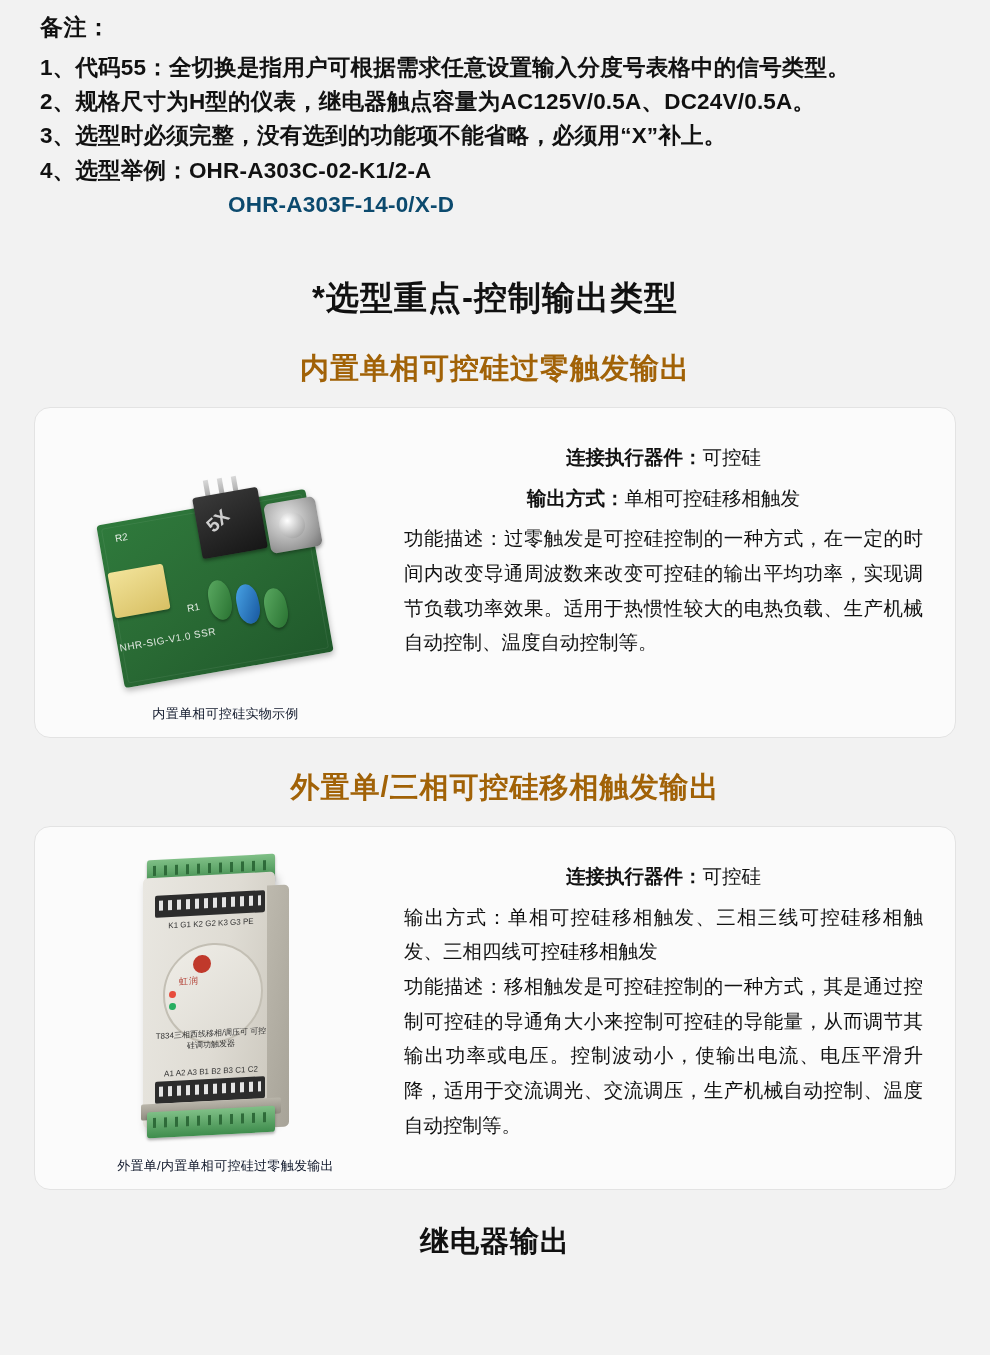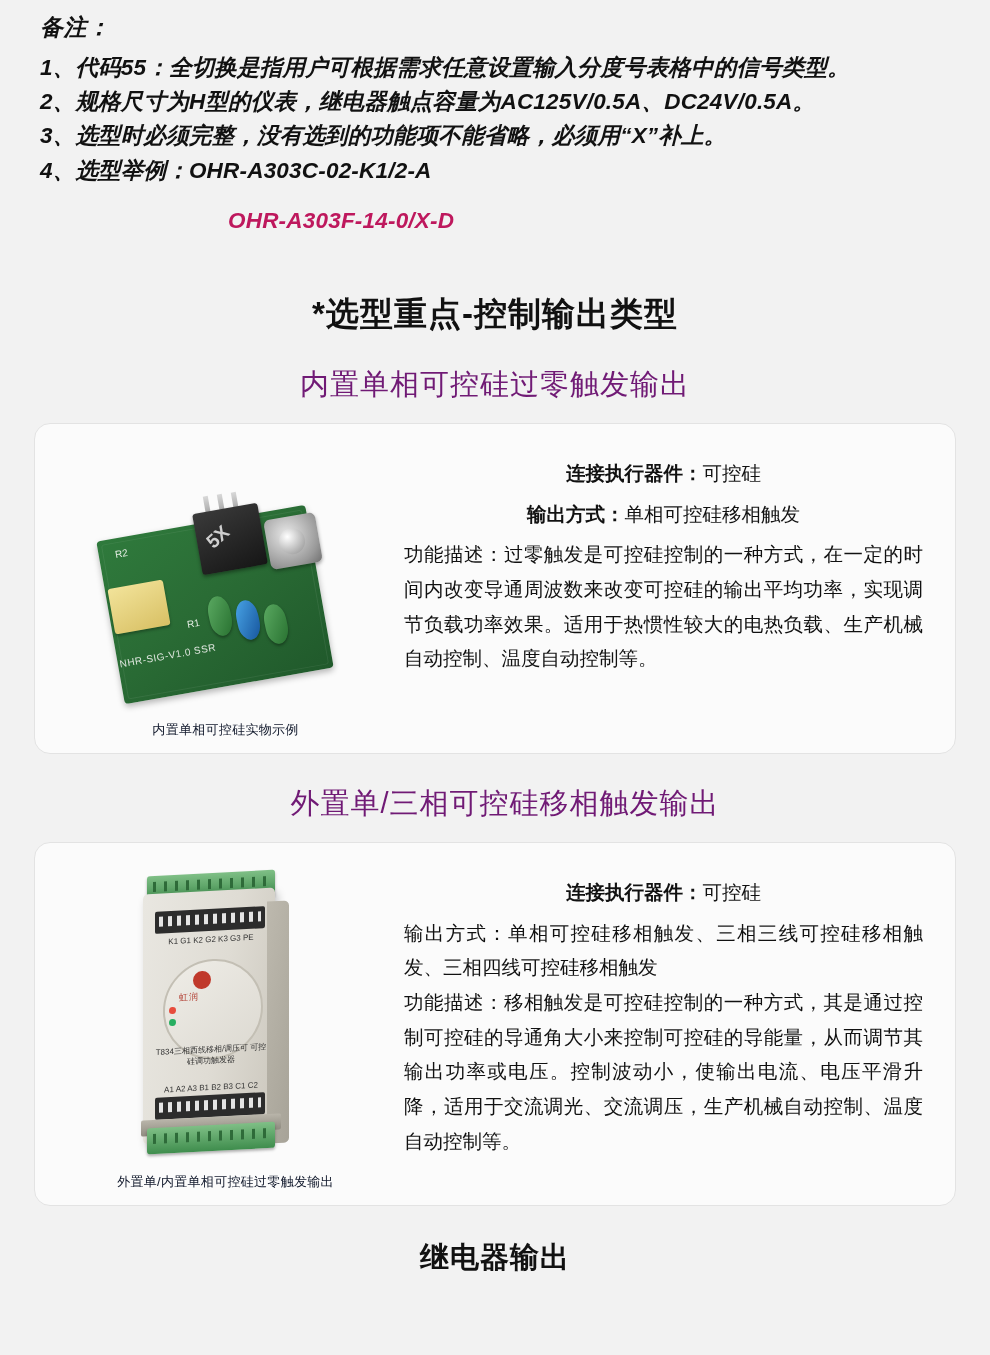--- a/index.html
+++ b/index.html
@@ -19,61 +19,59 @@
     width: 990px;
     height: 1355px;
     box-sizing: border-box;
     padding: 0;
     position: relative;
   }
 
   
   .notes {
     padding: 12px 37px 0 40px;
-    font-style: italic;
   }
   .notes-title {
     font-size: 23px;
     font-weight: 700;
     color: #111;
     letter-spacing: 0.5px;
     margin: 0 0 8px 0;
   }
   .note-line {
     font-size: 22.5px;
     font-weight: 700;
     color: #111;
     line-height: 1.52;
     letter-spacing: 0.2px;
     white-space: nowrap;
   }
   .note-cont {
     font-size: 22.5px;
     font-weight: 700;
-    color: #be185d;
+    color: #0c4a6e;
     line-height: 1.52;
     letter-spacing: 0.2px;
     padding-left: 188px;
-    margin-top: 16px;
   }
 
   
   .main-heading {
     text-align: center;
     font-size: 33px;
     font-weight: 700;
     color: #111;
     margin-top: 54px;
     letter-spacing: 1px;
   }
   .sub-heading {
     text-align: center;
     font-size: 29px;
-    font-weight: 400;
-    color: #701a75;
+    font-weight: 700;
+    color: #a16207;
     margin-top: 28px;
     letter-spacing: 1px;
   }
   .sub-heading.second {
     margin-top: 30px;
     padding-left: 20px;
   }
   .bottom-heading {
     text-align: center;
     font-size: 29px;

